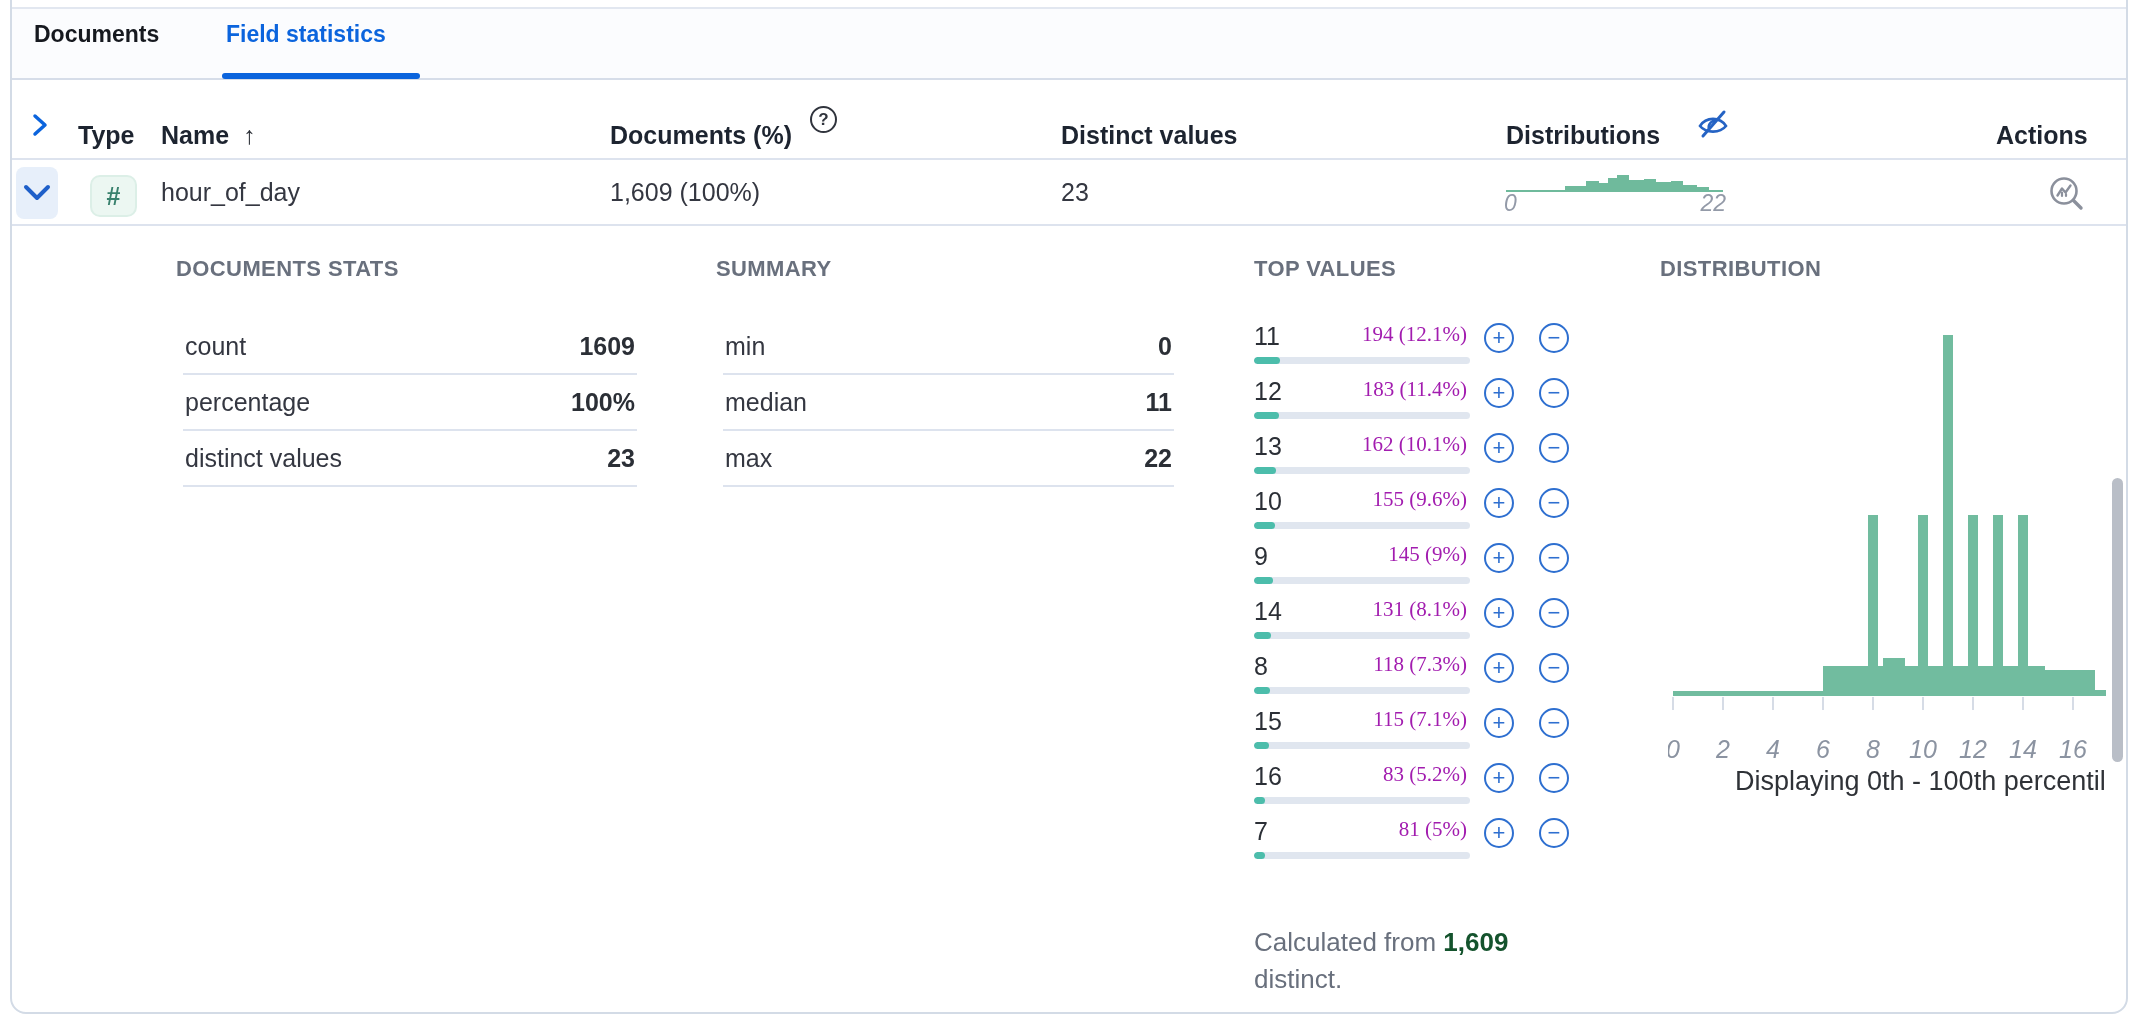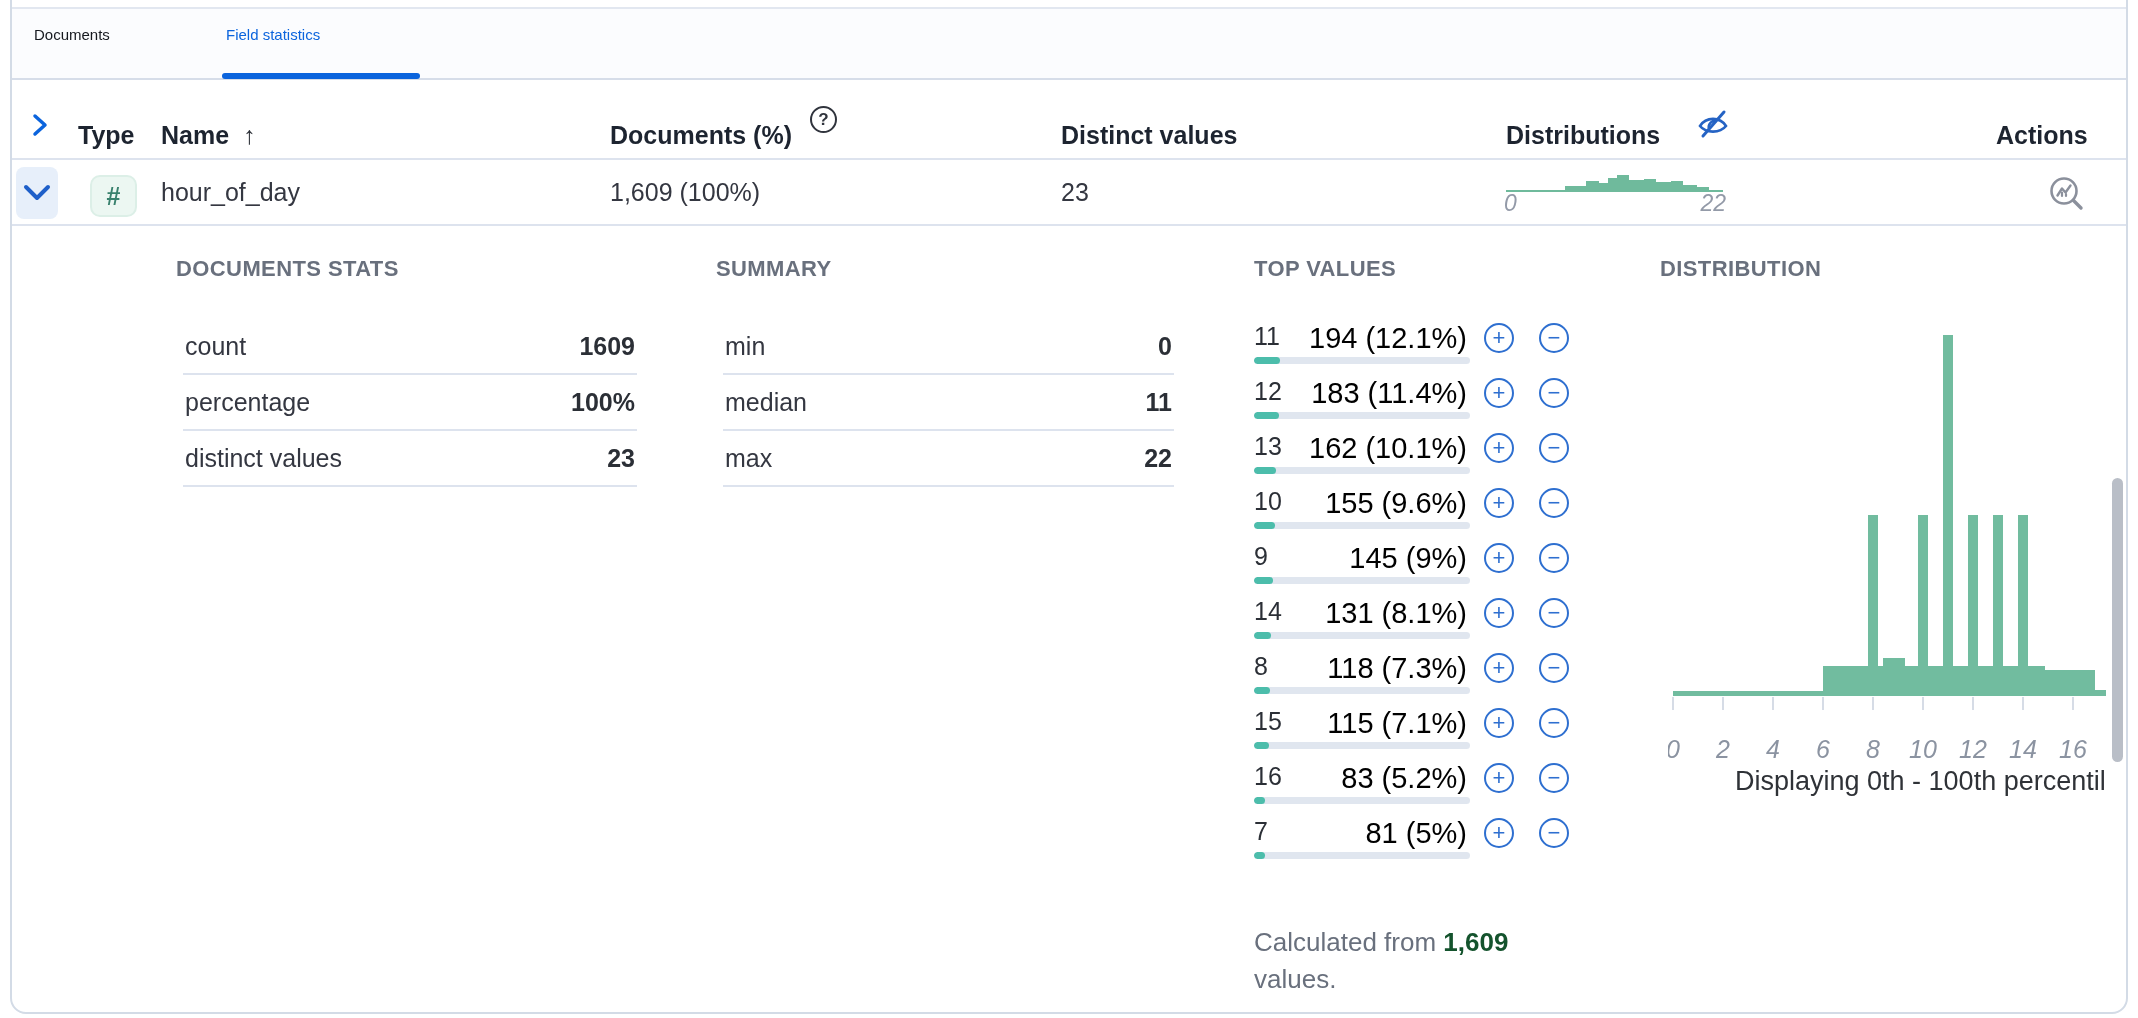--- a/index.html
+++ b/index.html
@@ -4,21 +4,21 @@
 <style>
   html,body{margin:0;padding:0;background:#fff;}
   body{font-family:"Liberation Sans",sans-serif;color:#343741;}
   .stage{position:relative;width:2138px;height:1018px;background:#fff;overflow:hidden;}
   .abs{position:absolute;}
   
   .panel-frame{position:absolute;left:10px;top:-24px;width:2114px;height:1034px;
     border:2px solid #d3dbe6;border-radius:16px;pointer-events:none;}
   .topline{position:absolute;left:12px;top:7px;width:2114px;height:2px;background:#e2e7f0;}
   .tabbar{position:absolute;left:12px;top:9px;width:2114px;height:69px;background:#fbfcfe;border-bottom:2px solid #d6dde9;}
-  .tab{position:absolute;top:0;height:69px;line-height:69px;font-size:15px;font-weight:400;cursor:pointer;}
+  .tab{position:absolute;top:0;height:69px;line-height:69px;font-size:23px;font-weight:700;cursor:pointer;}
   .tab.inactive{color:#16191f;}
   .tab.active{color:#0b64dd;}
   .tab-underline{position:absolute;height:6px;border-radius:3px;background:#0b64dd;}
   
   .th{position:absolute;top:80px;height:100px;line-height:78px;font-size:25px;font-weight:700;color:#1d2430;white-space:nowrap;margin-top:16px;}
   .header-border{position:absolute;left:12px;top:158px;width:2114px;height:2px;background:#dde3ee;}
   .row-border{position:absolute;left:12px;top:224px;width:2114px;height:2px;background:#dde3ee;}
   .td{position:absolute;top:160px;height:56px;line-height:64px;font-size:25px;color:#343741;white-space:nowrap;}
   .help-circle{position:absolute;left:810px;top:106px;width:23px;height:23px;border:2.5px solid #30343d;border-radius:50%;
     text-align:center;line-height:23px;font-size:17px;font-weight:700;color:#30343d;cursor:pointer;}
@@ -32,21 +32,21 @@
   .sec-title{position:absolute;top:256px;font-size:22px;font-weight:700;color:#69707d;letter-spacing:.4px;}
   
   .stat-table{position:absolute;top:319px;}
   .stat-row{display:flex;justify-content:space-between;align-items:center;height:54px;border-bottom:2px solid #dde3ee;
     font-size:25px;color:#343741;padding:0 2px;}
   .stat-row b{color:#2b2f36;}
   
   .tv-list{position:absolute;left:1254px;top:320px;width:320px;}
   .tv-row{position:relative;height:55px;}
   .tv-key{position:absolute;left:0;top:2px;font-size:25px;color:#2b2f36;}
-  .tv-val{position:absolute;left:0;top:2px;width:213px;text-align:right;font-size:29px;color:#000000;}
+  .tv-val{position:absolute;left:0;top:2px;width:213px;text-align:right;font-size:21px;color:#a21caf;font-family:Liberation Serif, serif;}
   .tv-val.inline{position:static;width:auto;text-align:left;margin-left:10px;}
   .tv-bar{position:absolute;left:0;top:37px;width:216px;height:7px;border-radius:4px;background:#e0e6ef;overflow:hidden;}
   .tv-fill{height:100%;background:#4cbdab;border-radius:4px;}
   .tv-btn{position:absolute;top:3px;width:26px;height:26px;border:2px solid #2e6fd0;border-radius:50%;color:#2e6fd0;
     text-align:center;line-height:25px;font-size:22px;cursor:pointer;background:#fff;}
   .tv-plus{left:230px;}
   .tv-minus{left:285px;}
   .tv-other-line{position:absolute;left:0;top:2px;font-size:25px;color:#2b2f36;white-space:nowrap;}
   .tv-footer{position:absolute;left:1254px;top:924px;width:300px;font-size:26px;line-height:37px;color:#69707d;}
   .tv-footer b{color:#14532d;}
@@ -251,21 +251,21 @@
         <div class="tv-key">7</div>
         <div class="tv-val">81 (5%)</div>
         <div class="tv-btn tv-plus">+</div>
         <div class="tv-btn tv-minus">−</div>
         <div class="tv-bar">
           <div class="tv-fill" style="width: 5%;"></div>
         </div>
       </div>
     </div>
   <div class="tv-footer">
-    <span>Calculated from </span><b>1,609</b><span> values.</span>
+    <span>Calculated from </span><b>1,609</b><span> distinct.</span>
   </div>
 
   <div class="abs" style="left:1668px;top:330px;">
     <svg id="dist-chart" width="438" height="440" viewBox="0 0 438 440">
         <rect x="5" y="361" width="150" height="5" fill="#71bc9f"></rect>
         <rect x="155" y="336" width="222" height="30" fill="#71bc9f"></rect>
         <rect x="215" y="328" width="22" height="38" fill="#71bc9f"></rect>
         <rect x="377" y="340" width="50" height="26" fill="#71bc9f"></rect>
         <rect x="427" y="360" width="11" height="6" fill="#71bc9f"></rect>
         <rect x="200" y="185" width="10" height="181" fill="#71bc9f"></rect>

